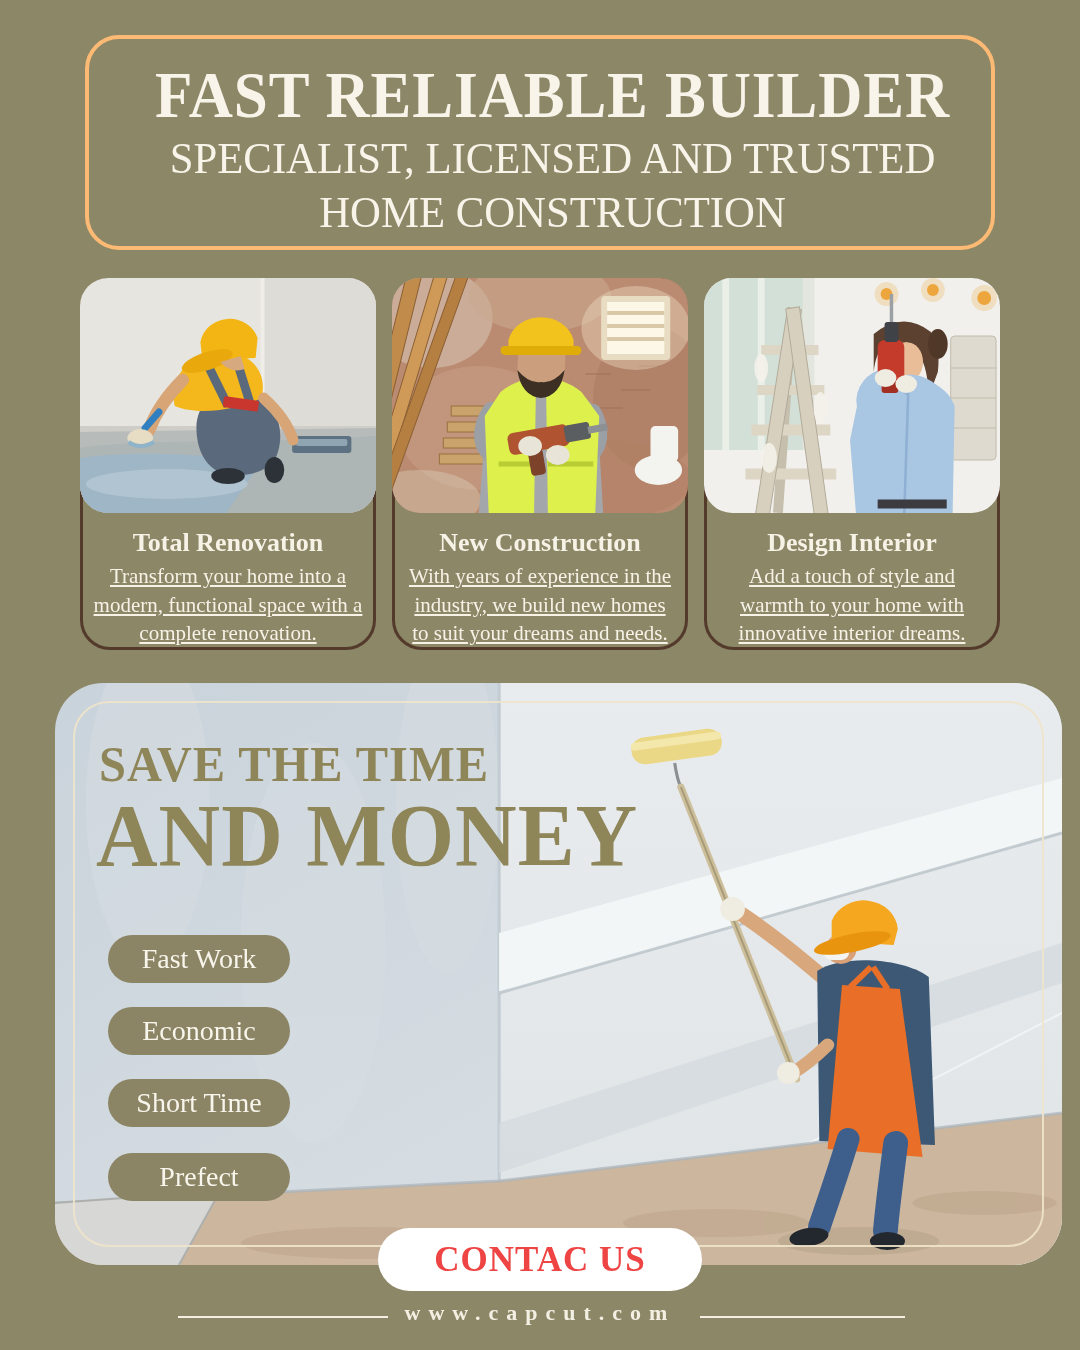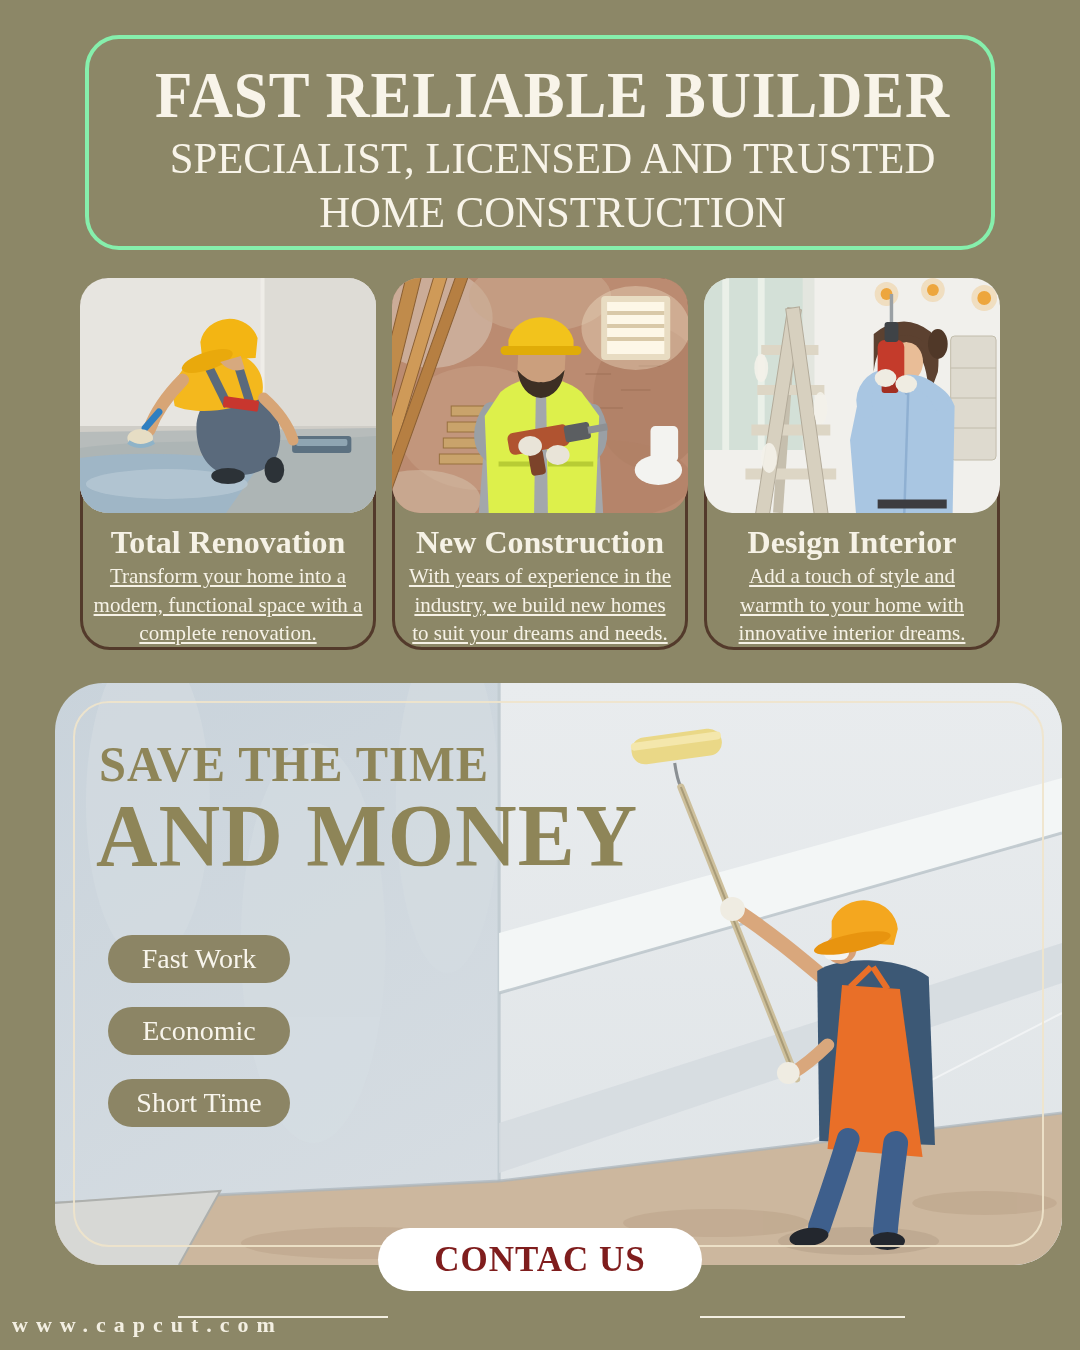--- a/index.html
+++ b/index.html
@@ -4,21 +4,21 @@
 <style>
   html,body{margin:0;padding:0;background:#6f6a4f;}
   .poster{
     position:relative;width:1080px;height:1350px;margin:0 auto;
     background:#8C8767;overflow:hidden;
     font-family:"Liberation Serif","DejaVu Serif",serif;
   }
   
   .header-box{
     position:absolute;left:85px;top:35px;width:910px;height:215px;
-    border:4px solid #86efac;border-radius:34px;box-sizing:border-box;
+    border:4px solid #fdba74;border-radius:34px;box-sizing:border-box;
     text-align:center;color:#F8F4E9;padding-left:25px;
   }
   .header-title{
     margin:20px 0 0 0;font-size:65px;font-weight:700;line-height:72px;
     white-space:nowrap;transform:scaleX(.94);transform-origin:center;
     letter-spacing:1px;
   }
   .header-sub{
     margin:0;font-size:45px;font-weight:400;line-height:54px;
     white-space:nowrap;transform:scaleX(.95);transform-origin:center;
@@ -30,21 +30,21 @@
     text-align:center;color:#F6F2E6;
   }
   .card1{left:80px}.card2{left:392px}.card3{left:704px}
   .card-photo{
     position:absolute;top:-3px;left:-3px;right:-3px;height:235px;
     border-radius:28px;overflow:hidden;
   }
   .card-photo svg{display:block;width:100%;height:100%;}
   .card-title{
     position:absolute;top:245px;left:0;right:0;margin:0;
-    font-size:32px;font-weight:700;line-height:33px;
+    font-size:26px;font-weight:700;line-height:33px;
   }
   .card-desc{
     position:absolute;top:281px;left:10px;right:10px;margin:0;
     font-size:21px;font-weight:400;line-height:28.5px;text-decoration:underline;
   }
   
   .promo-panel{
     position:absolute;left:55px;top:683px;width:975px;height:582px;
     border-radius:48px;overflow:hidden;padding-left:32px;
   }
@@ -67,26 +67,26 @@
     position:absolute;left:53px;width:182px;height:48px;border-radius:24px;
     background:#8C8565;color:#F8F5EC;font-size:28px;font-weight:400;
     display:flex;align-items:center;justify-content:center;
     font-family:"Liberation Serif","DejaVu Serif",serif;border:none;
   }
   .pill1{top:252px}.pill2{top:324px}.pill3{top:396px}.pill4{top:470px}
   
   .cta-button{
     position:absolute;left:378px;top:1228px;width:324px;height:63px;
     border-radius:32px;background:#FFFFFF;border:none;cursor:pointer;
-    color:#7f1d1d;font-size:35px;font-weight:700;letter-spacing:1px;
+    color:#ef4444;font-size:35px;font-weight:700;letter-spacing:1px;
     font-family:"Liberation Serif","DejaVu Serif",serif;z-index:5;
   }
   .footer{position:absolute;left:0;top:1296px;width:1080px;height:40px;}
   .footer-site{
-    position:absolute;left:0;right:0;top:4px;text-align:left;margin:12px;
+    position:absolute;left:0;right:0;top:4px;text-align:center;margin:0;
     color:#F3EFE2;font-size:22px;font-weight:700;letter-spacing:8px;
     cursor:pointer;
   }
   .footer-line{position:absolute;top:20px;height:2px;background:#F3EFE2;}
   .footer-line.left{left:178px;width:210px;}
   .footer-line.right{left:700px;width:205px;}
 </style>
 </head>
 <body>
 
@@ -314,20 +314,21 @@
       <path d="M814,460 C810,492 806,524 804,548" stroke="#3E5F8C" stroke-width="24" fill="none" stroke-linecap="round"></path>
       <ellipse cx="730" cy="554" rx="19" ry="9" fill="#23272E" transform="rotate(-8 730 554)"></ellipse>
       <ellipse cx="806" cy="558" rx="17" ry="9" fill="#23272E"></ellipse>
     </svg>
     <div class="inner-line"></div>
     <h2 class="headline1">SAVE THE TIME</h2>
     <h2 class="headline2">AND MONEY</h2>
     <div class="pill pill1">Fast Work</div>
     <div class="pill pill3">Short Time</div>
     <div class="pill pill2">Economic</div>
+    <div class="pill pill4">Prefect</div>
   </section>
 
   <button class="cta-button">CONTAC US</button>
 
   <footer class="footer">
     <span class="footer-line left"></span>
     <p class="footer-site">www.capcut.com</p>
     <span class="footer-line right"></span>
   </footer>
 

